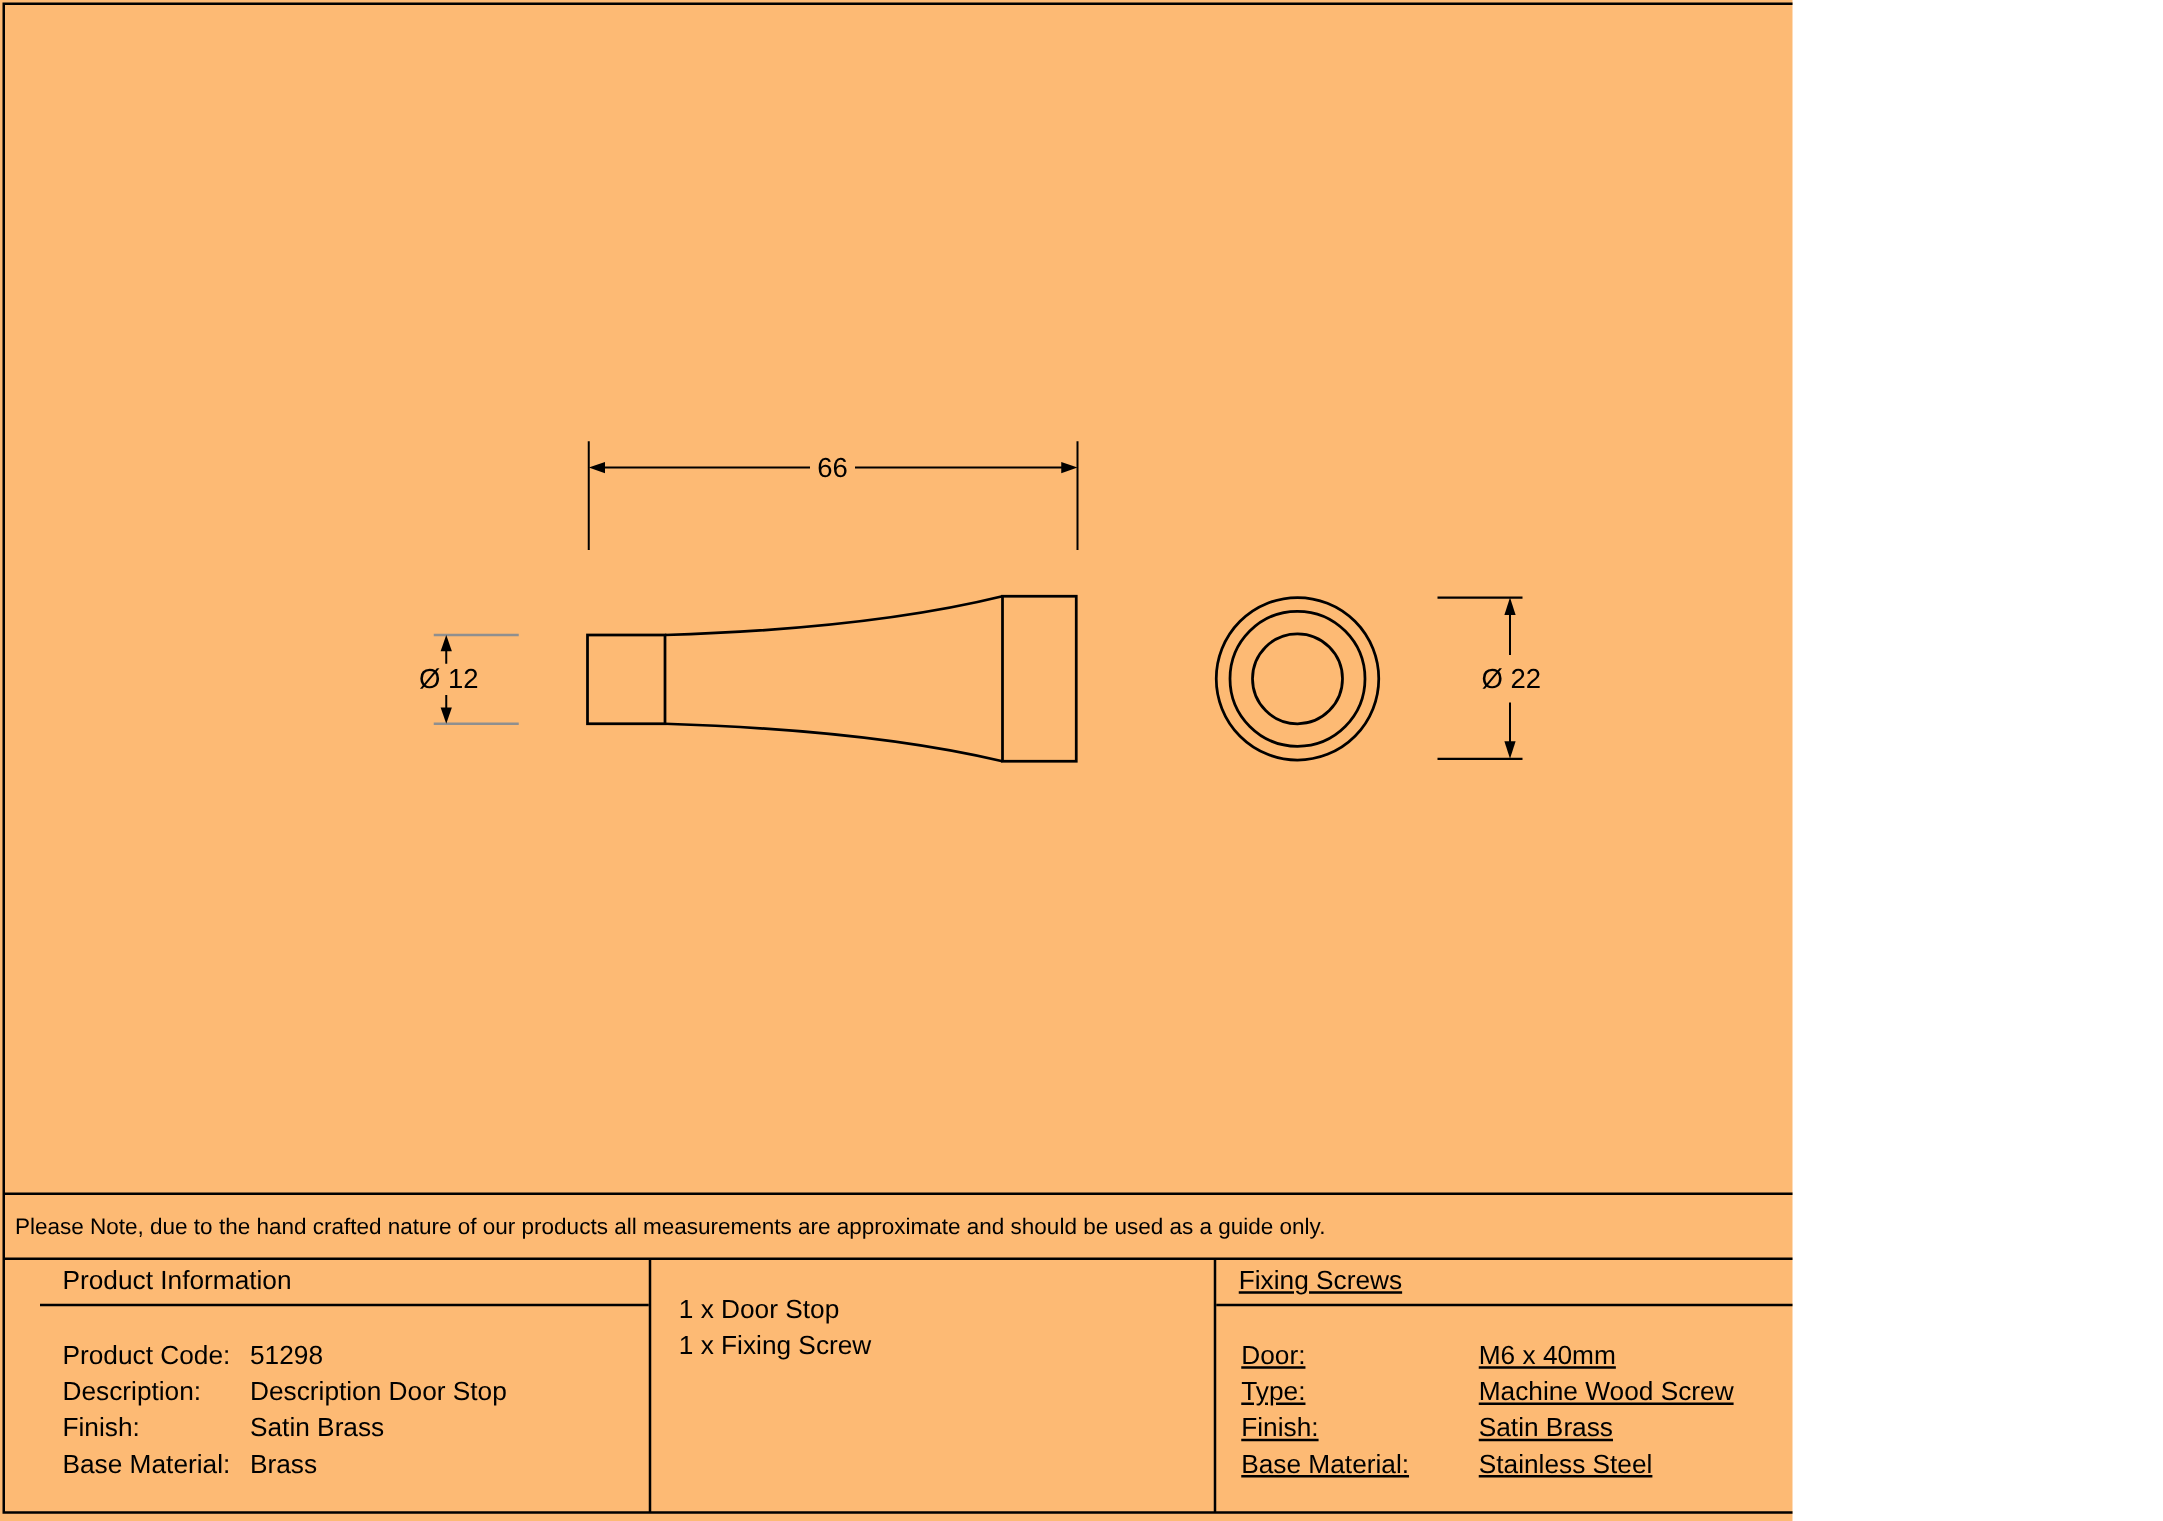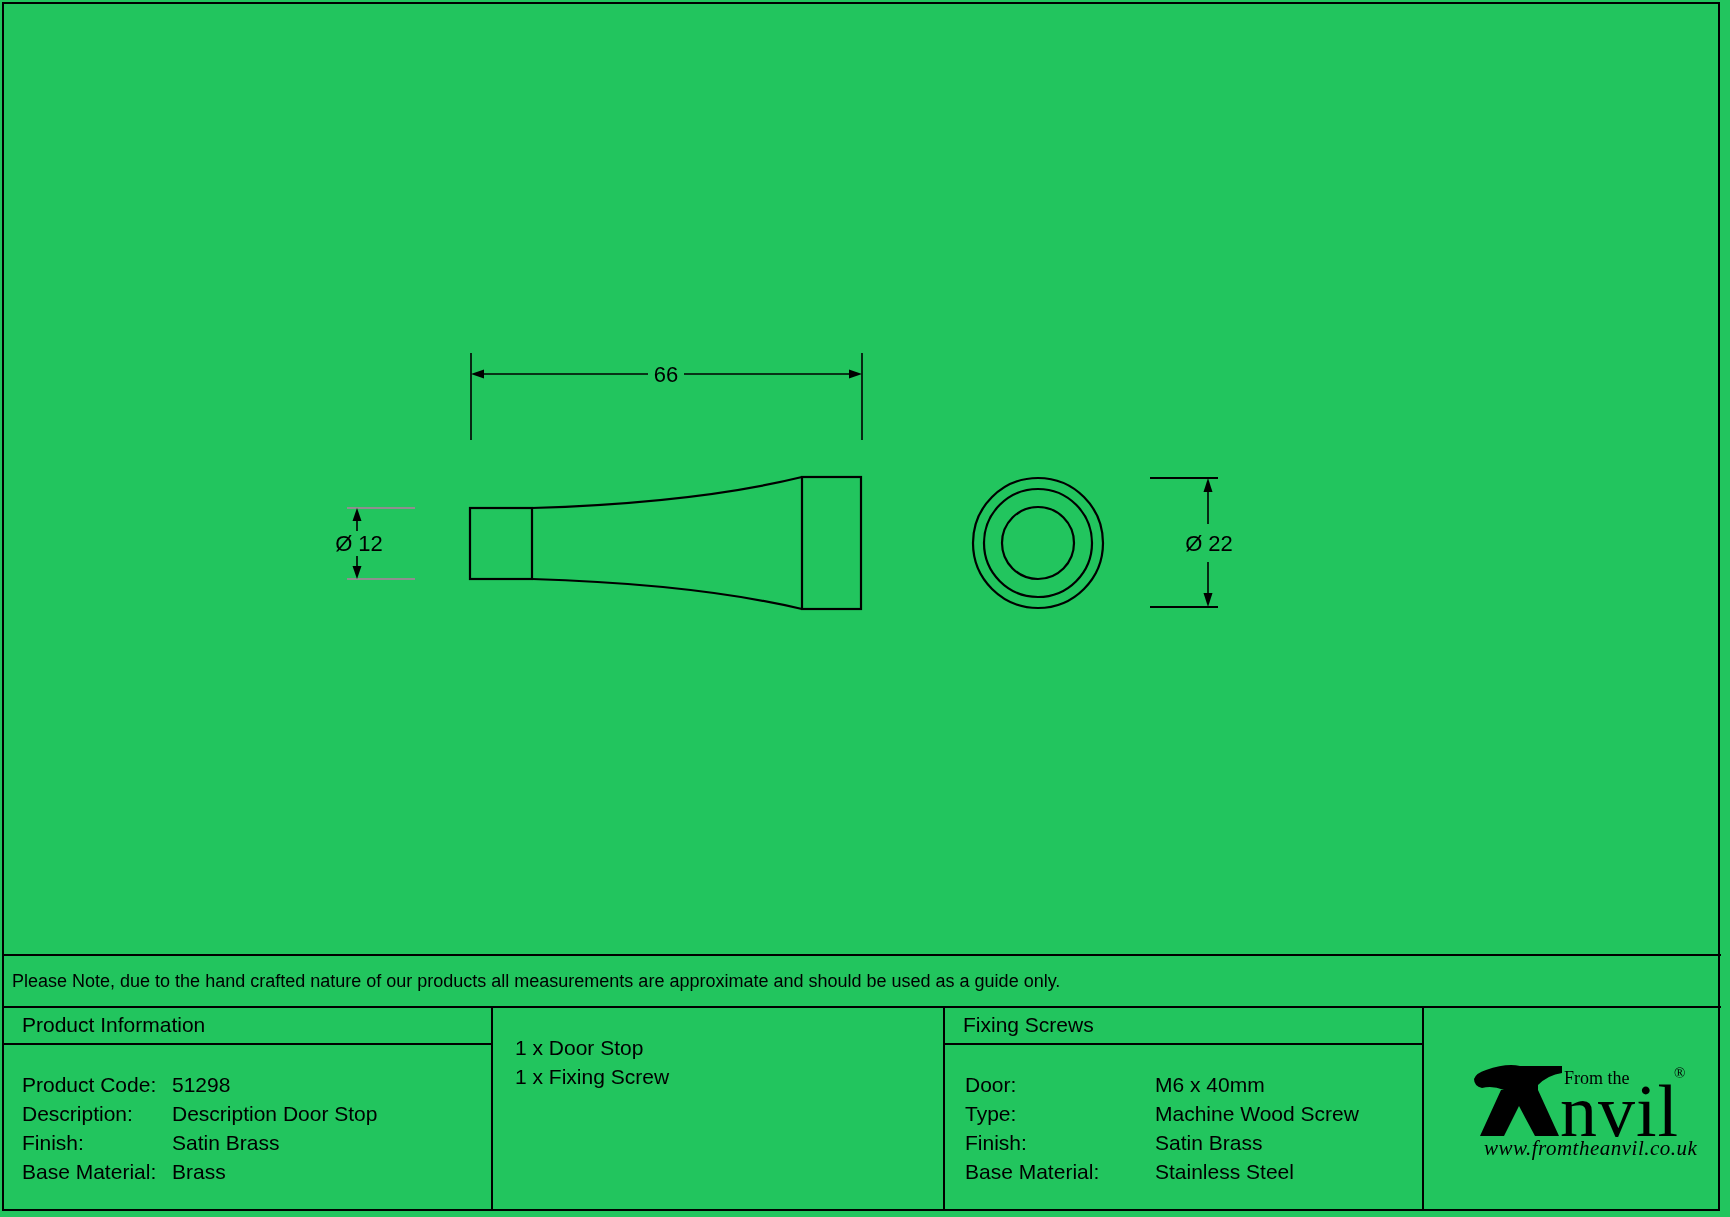--- a/index.html
+++ b/index.html
@@ -1,19 +1,19 @@
 <!DOCTYPE html>
 <html><head>
 <meta charset="utf-8">
 <style>
   html,body{margin:0;padding:0;background:#ffffff;}
   .page{
     position:relative;
-    width:1730px;height:1217px;
-    background:#22c55e;
+    width:1434px;height:1217px;
+    background:#fdba74;
     font-family:"Liberation Sans",sans-serif;
     color:#000;
     overflow:hidden;
   }
   .border-frame{
     position:absolute;left:2px;top:2px;width:1718px;height:1209px;
     border:2.5px solid #000;box-sizing:border-box;
   }
   .drawing-svg{position:absolute;left:0;top:0;}
   .note-row{
@@ -21,23 +21,23 @@
     box-sizing:border-box;
     border-top:2.5px solid #000;border-bottom:2px solid #000;
     display:flex;align-items:center;
     padding-left:8px;font-size:18px;
   }
   .spec-table{
     position:absolute;left:4px;top:1008px;width:1717px;height:202px;
     display:flex;box-sizing:border-box;font-size:21px;
   }
   .spec-col{box-sizing:border-box;border-right:2px solid #000;}
-  .col-product{width:489px;}
+  .col-product{width:489px;margin-left:28px;}
   .col-pack{width:452px;}
-  .col-screws{width:479px;}
+  .col-screws{width:479px;text-decoration:underline;}
   .col-logo{flex:1;border-right:none;position:relative;}
   .col-header{
     height:37px;box-sizing:border-box;border-bottom:2px solid #000;
     line-height:34px;padding-left:18px;
   }
   .col-body{padding-top:25px;}
   .spec-row{height:29px;line-height:29px;display:flex;}
   .col-product .spec-label{width:150px;padding-left:18px;}
   .col-screws .spec-label{width:190px;padding-left:20px;}
   .col-pack .spec-row{padding-left:22px;}

